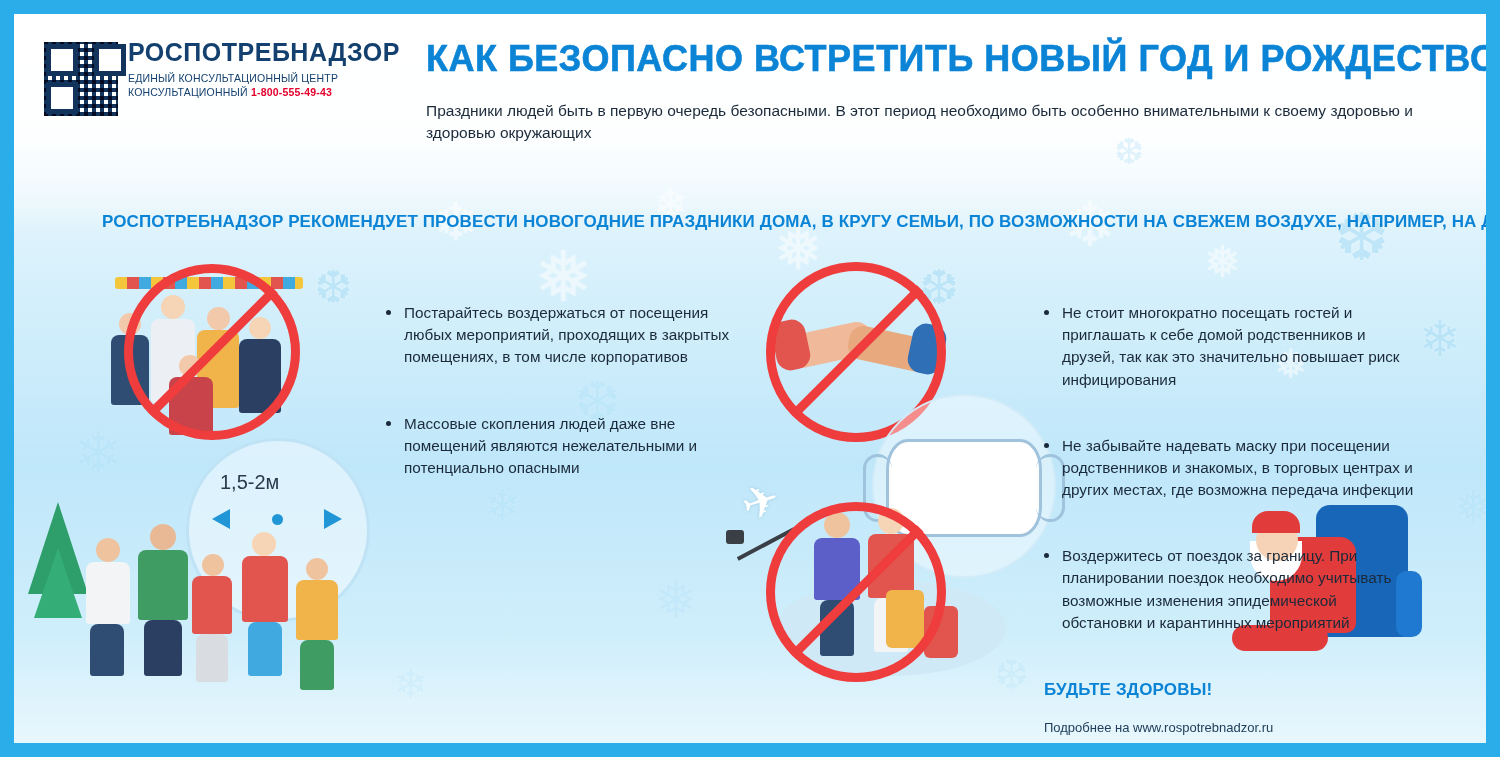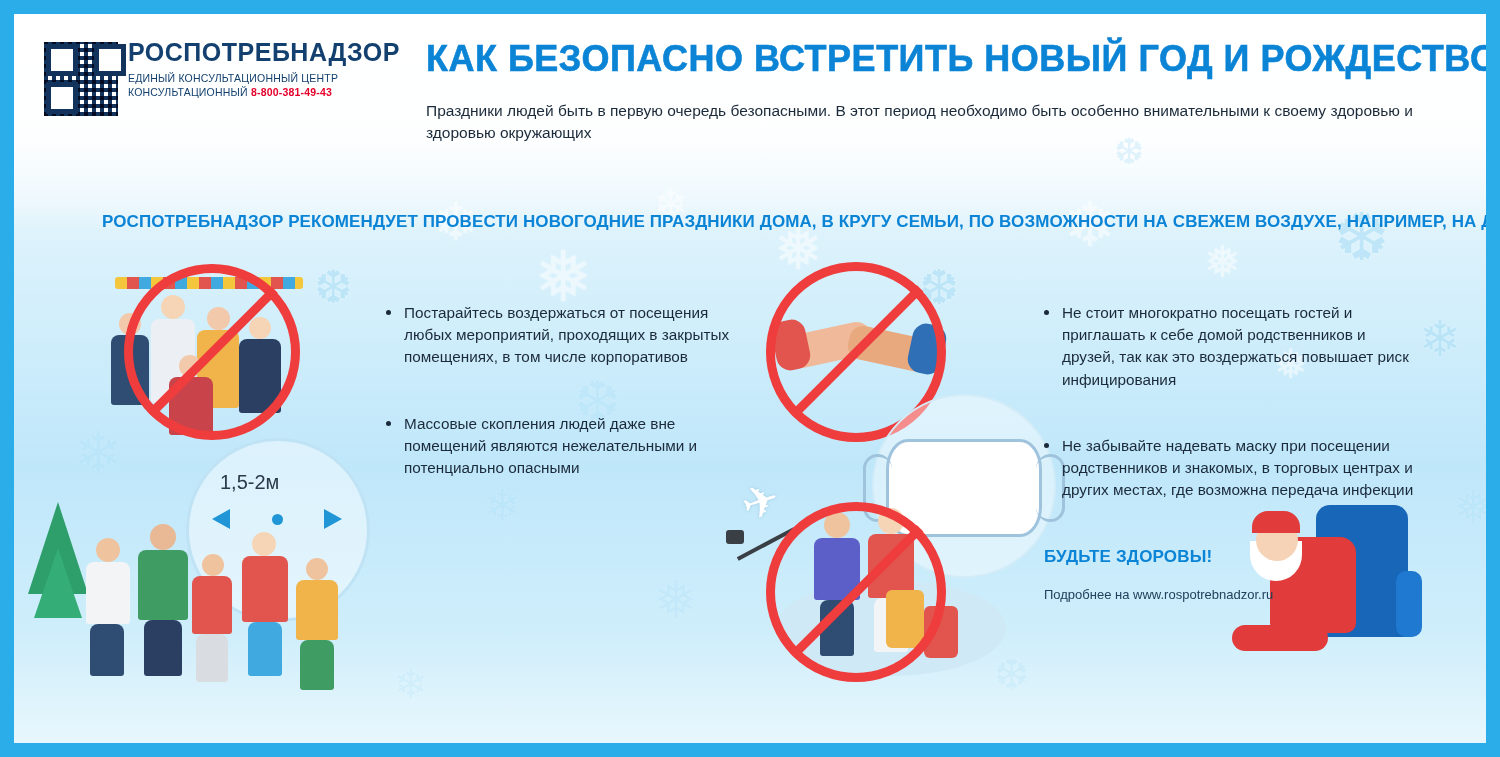--- a/index.html
+++ b/index.html
@@ -409,21 +409,21 @@
 
     <div class="header">
       <div class="logo-block">
         <div class="qr"></div>
         <div class="logo-text">
           <div class="brand">РОСПОТРЕБНАДЗОР</div>
           <div class="brand-sub">
             <div>ЕДИНЫЙ КОНСУЛЬТАЦИОННЫЙ ЦЕНТР</div>
             <div>
               <span>КОНСУЛЬТАЦИОННЫЙ</span>
-              <span class="phone">8-800-381-49-43</span>
+              <span class="phone">1-800-555-49-43</span>
             </div>
           </div>
         </div>
       </div>
       <div class="head-right">
         <div class="title">КАК БЕЗОПАСНО ВСТРЕТИТЬ НОВЫЙ ГОД И РОЖДЕСТВО</div>
         <div class="lead">Праздники людей быть в первую очередь безопасными. В этот период необходимо быть особенно внимательными к своему здоровью и здоровью окружающих</div>
       </div>
     </div>
 
@@ -533,20 +533,21 @@
       <div class="santa-head"></div>
       <div class="santa-hat"></div>
     </div>
 
     <div class="col col-left">
       <div class="bullet">Постарайтесь воздержаться от посещения любых мероприятий, проходящих в закрытых помещениях, в том числе корпоративов</div>
       <div class="bullet">Массовые скопления людей даже вне помещений являются нежелательными и потенциально опасными</div>
     </div>
 
     <div class="col col-right">
-      <div class="bullet">Не стоит многократно посещать гостей и приглашать к себе домой родственников и друзей, так как это воздержаться повышает риск инфицирования</div>
+      <div class="bullet">Не стоит многократно посещать гостей и приглашать к себе домой родственников и друзей, так как это значительно повышает риск инфицирования</div>
       <div class="bullet">Не забывайте надевать маску при посещении родственников и знакомых, в торговых центрах и других местах, где возможна передача инфекции</div>
+      <div class="bullet">Воздержитесь от поездок за границу. При планировании поездок необходимо учитывать возможные изменения эпидемической обстановки и карантинных мероприятий</div>
       <div class="healthy">БУДЬТЕ ЗДОРОВЫ!</div>
       <div class="more">Подробнее на www.rospotrebnadzor.ru</div>
     </div>
 
   </div>
 </div>
 
 </body></html>

